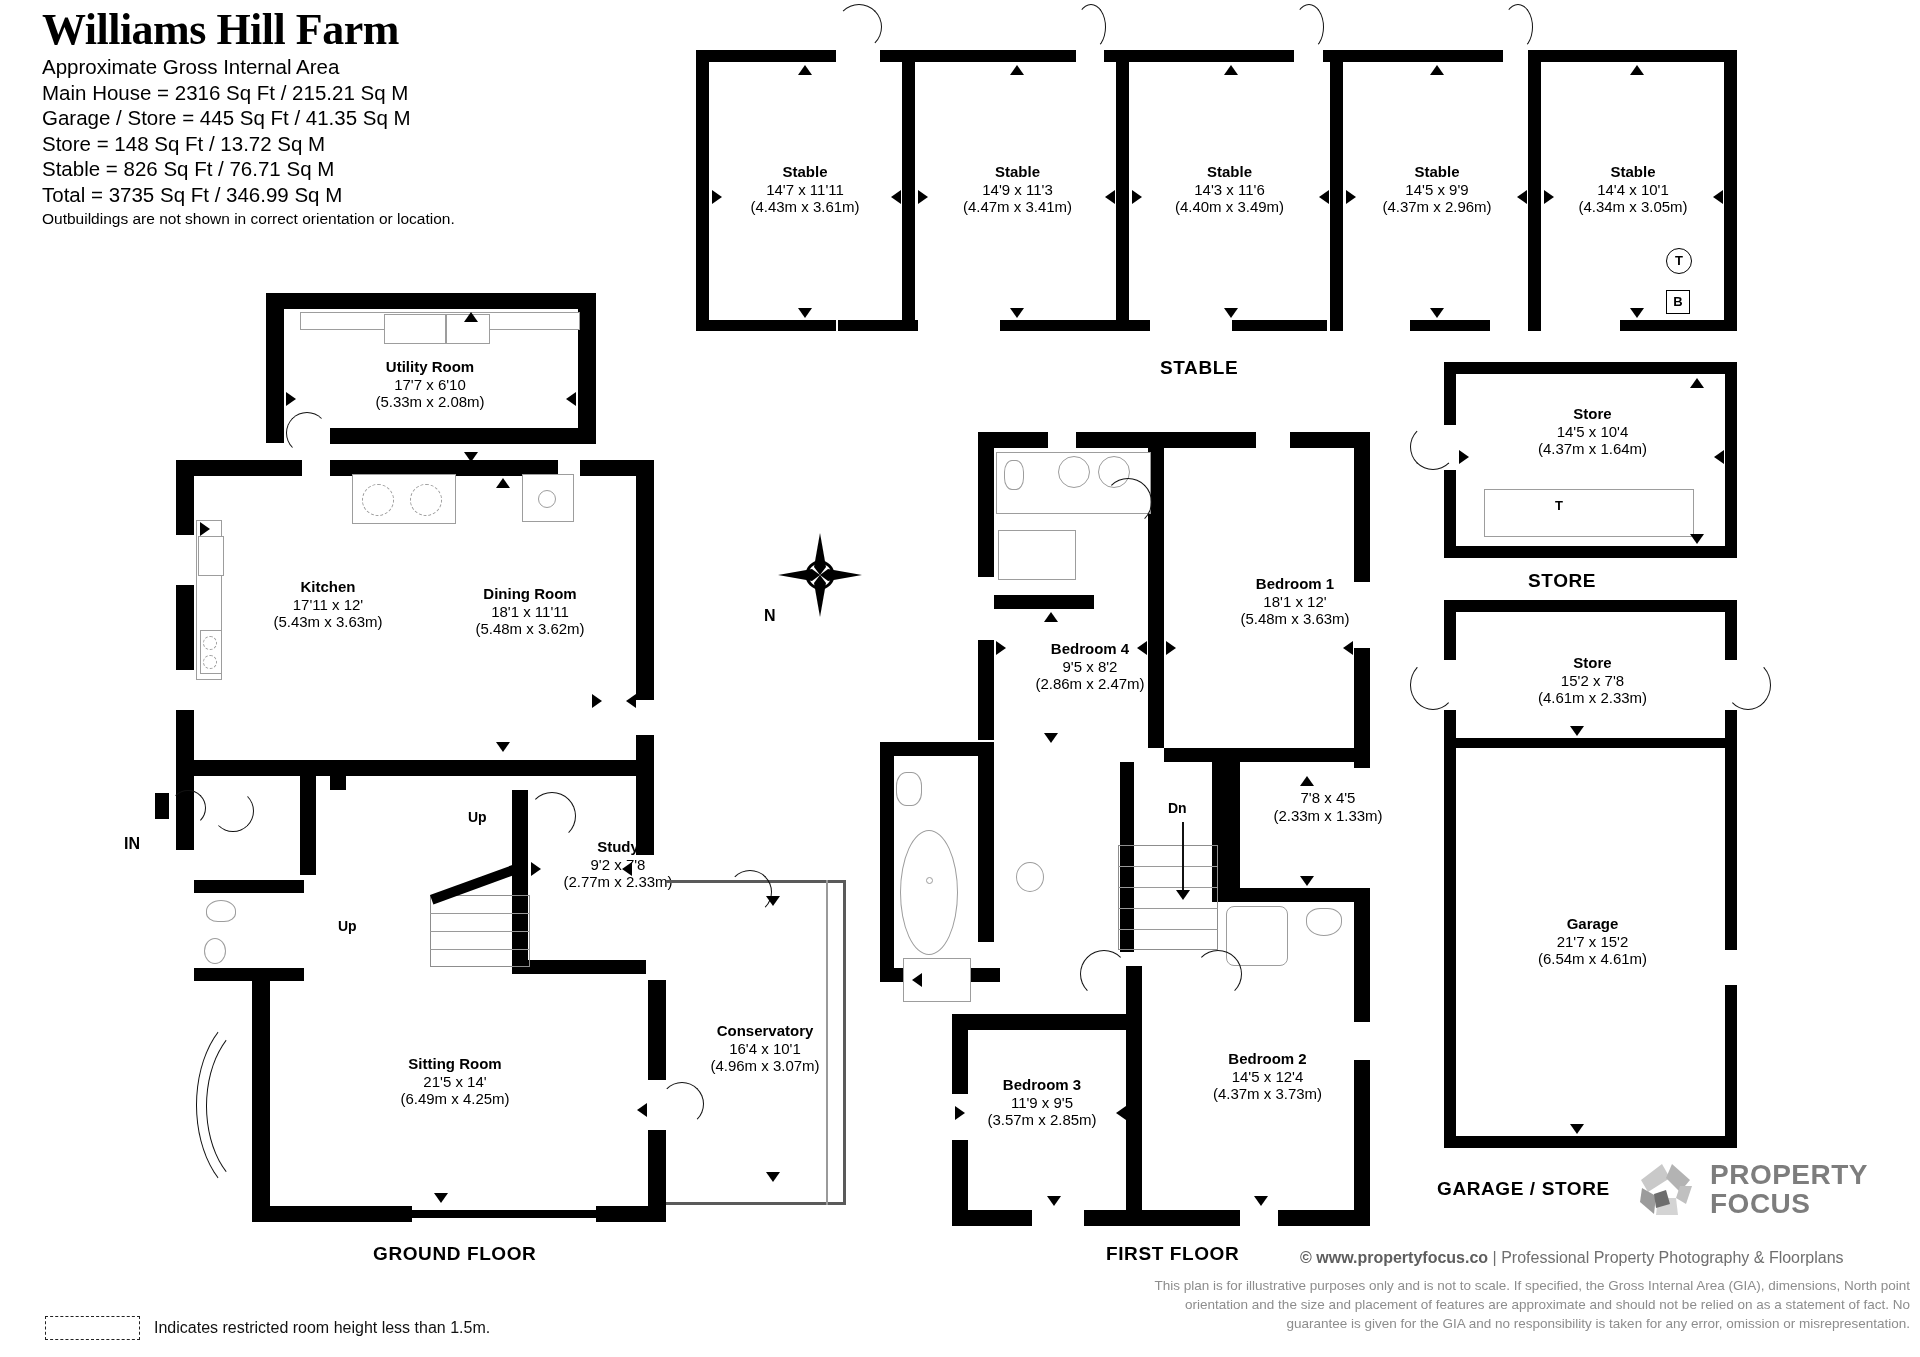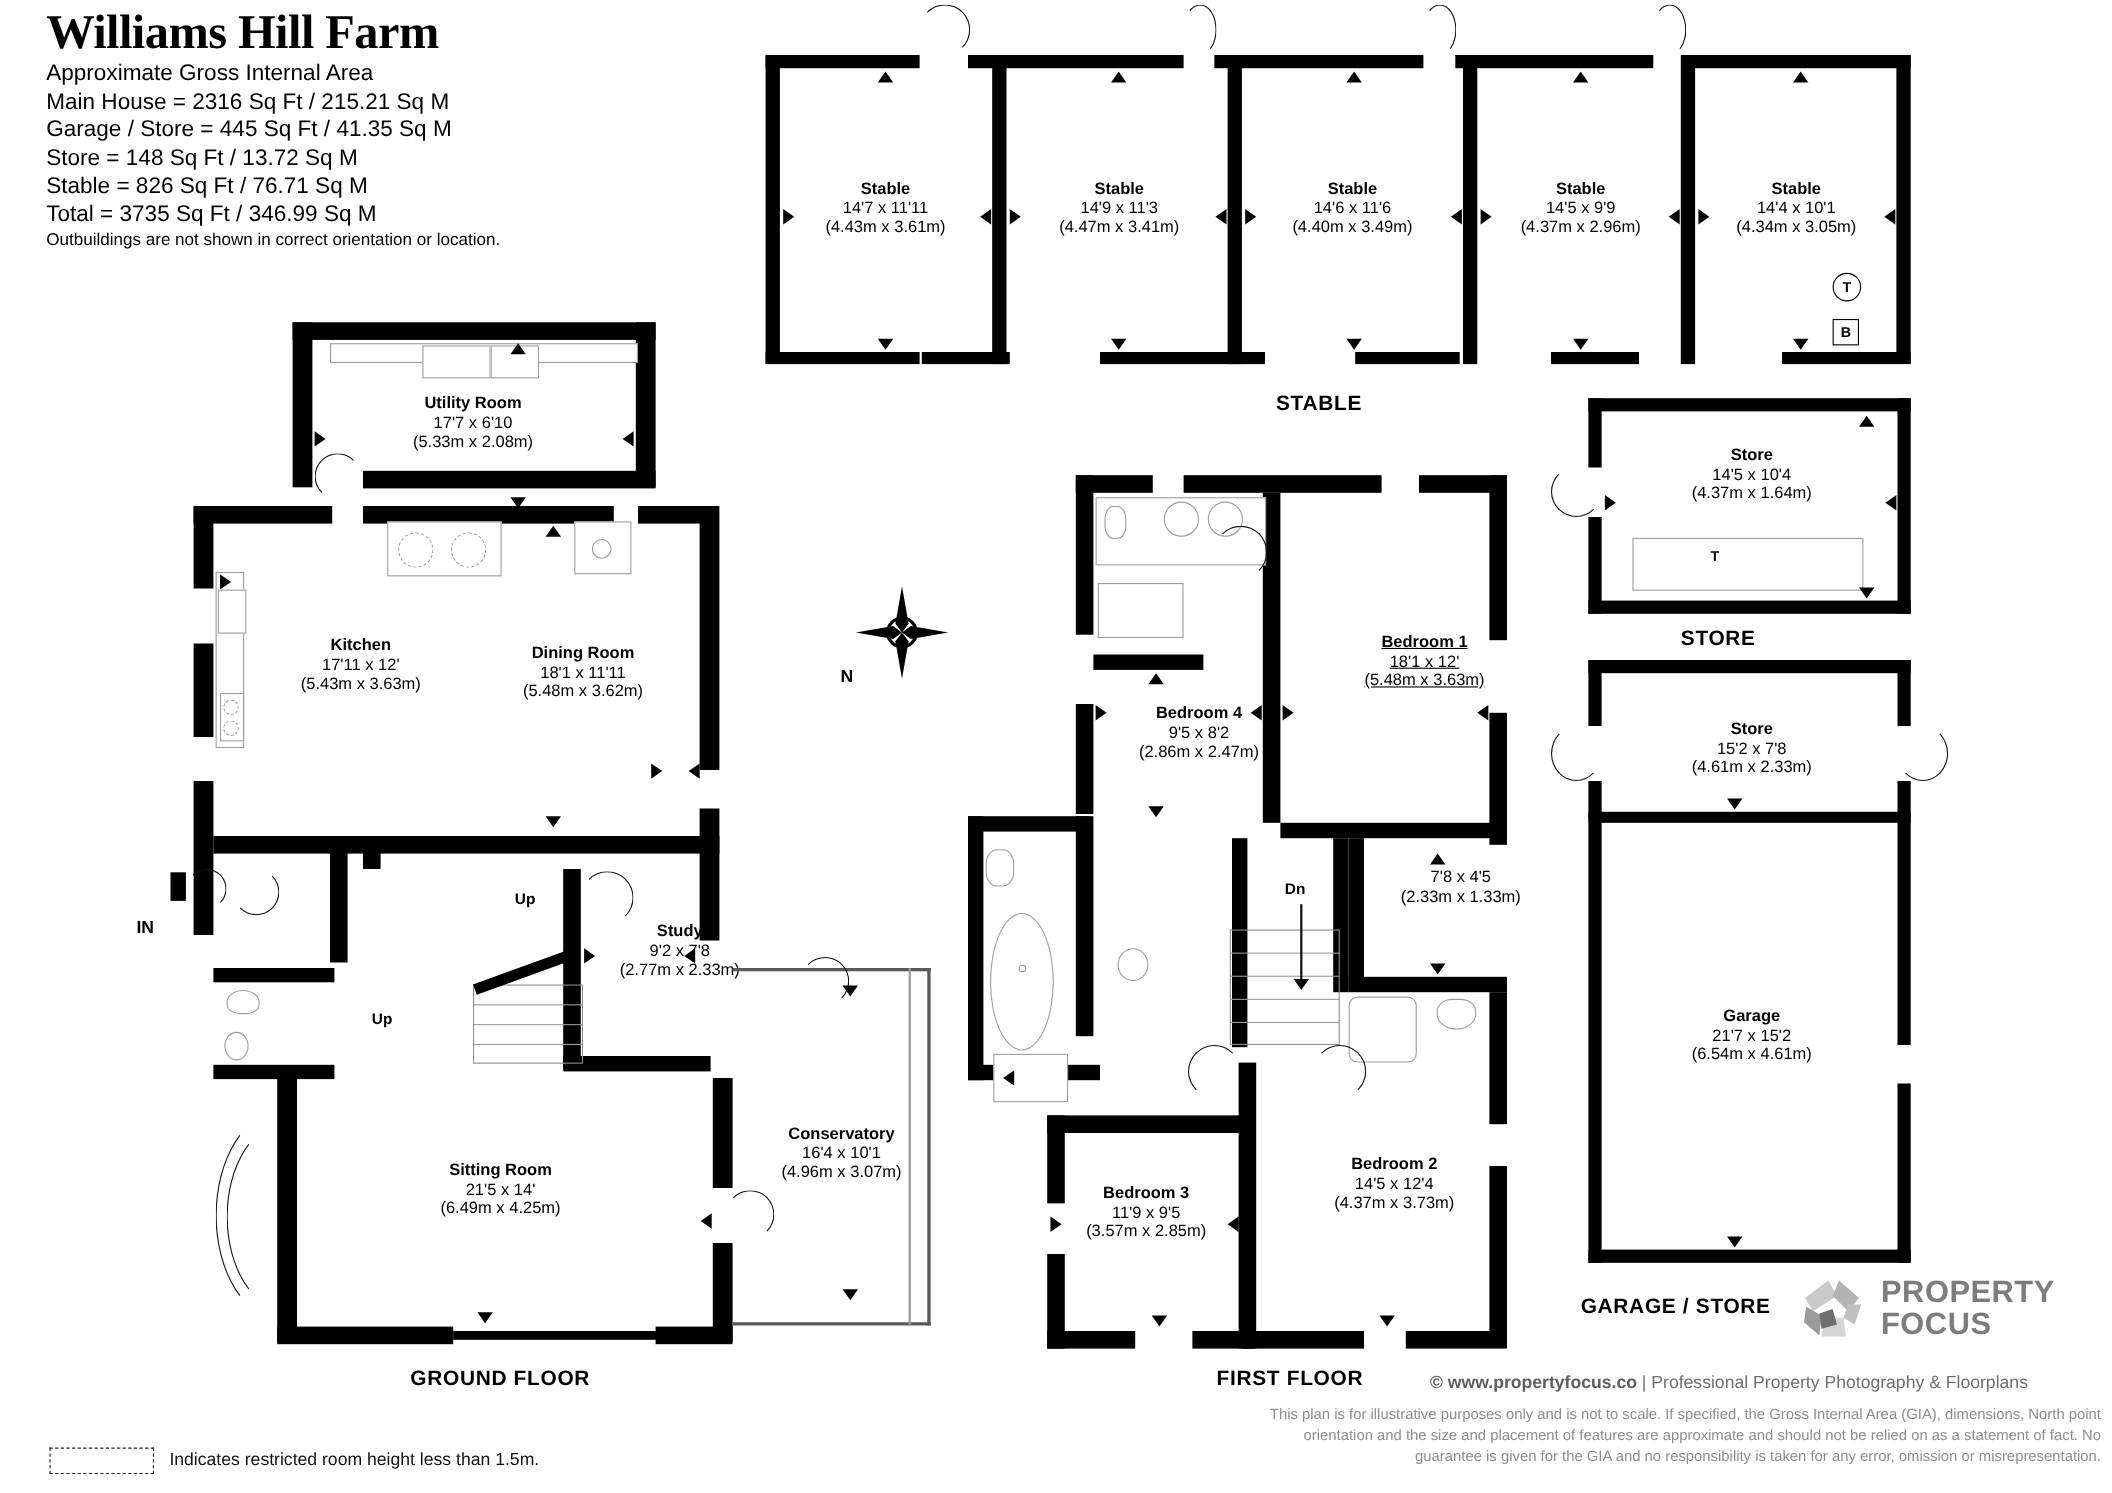--- a/index.html
+++ b/index.html
@@ -99,21 +99,21 @@
     <span class="d1">14'7 x 11'11</span>
     <span class="d2">(4.43m x 3.61m)</span>
   </div>
   <div class="lblk" style="left:910px;top:163px;width:215px;">
     <span class="nm">Stable</span>
     <span class="d1">14'9 x 11'3</span>
     <span class="d2">(4.47m x 3.41m)</span>
   </div>
   <div class="lblk" style="left:1122px;top:163px;width:215px;">
     <span class="nm">Stable</span>
-    <span class="d1">14'6 x 11'6</span>
+    <span class="d1">14'3 x 11'6</span>
     <span class="d2">(4.40m x 3.49m)</span>
   </div>
   <div class="lblk" style="left:1337px;top:163px;width:200px;">
     <span class="nm">Stable</span>
     <span class="d1">14'5 x 9'9</span>
     <span class="d2">(4.37m x 2.96m)</span>
   </div>
   <div class="lblk" style="left:1533px;top:163px;width:200px;">
     <span class="nm">Stable</span>
     <span class="d1">14'4 x 10'1</span>
@@ -349,21 +349,21 @@
   <div class="wall" style="left:994px;top:595px;width:100px;height:14px;"></div>
   <div class="wall" style="left:1164px;top:748px;width:206px;height:14px;"></div>
 
   <div class="fixt" style="left:996px;top:452px;width:155px;height:62px;"></div>
   <div class="circ" style="left:1058px;top:456px;width:32px;height:32px;"></div>
   <div class="circ" style="left:1098px;top:456px;width:32px;height:32px;"></div>
   <div class="fixt" style="left:1004px;top:460px;width:20px;height:30px;border-radius:40%;"></div>
   <div class="fixt" style="left:998px;top:530px;width:78px;height:50px;"></div>
   <div class="doorarc" style="left:1104px;top:478px;width:48px;height:48px;border-color:#111;border-left-color:transparent;border-bottom-color:transparent;"></div>
 
-  <div class="lblk" style="left:1180px;top:575px;width:230px;text-decoration:underline;">
+  <div class="lblk" style="left:1180px;top:575px;width:230px;">
     <span class="nm">Bedroom 1</span>
     <span class="d1">18'1 x 12'</span>
     <span class="d2">(5.48m x 3.63m)</span>
   </div>
   <div class="lblk" style="left:1000px;top:640px;width:180px;">
     <span class="nm">Bedroom 4</span>
     <span class="d1">9'5 x 8'2</span>
     <span class="d2">(2.86m x 2.47m)</span>
   </div>
   <div class="arrU" style="left:1044px;top:612px;"></div>

